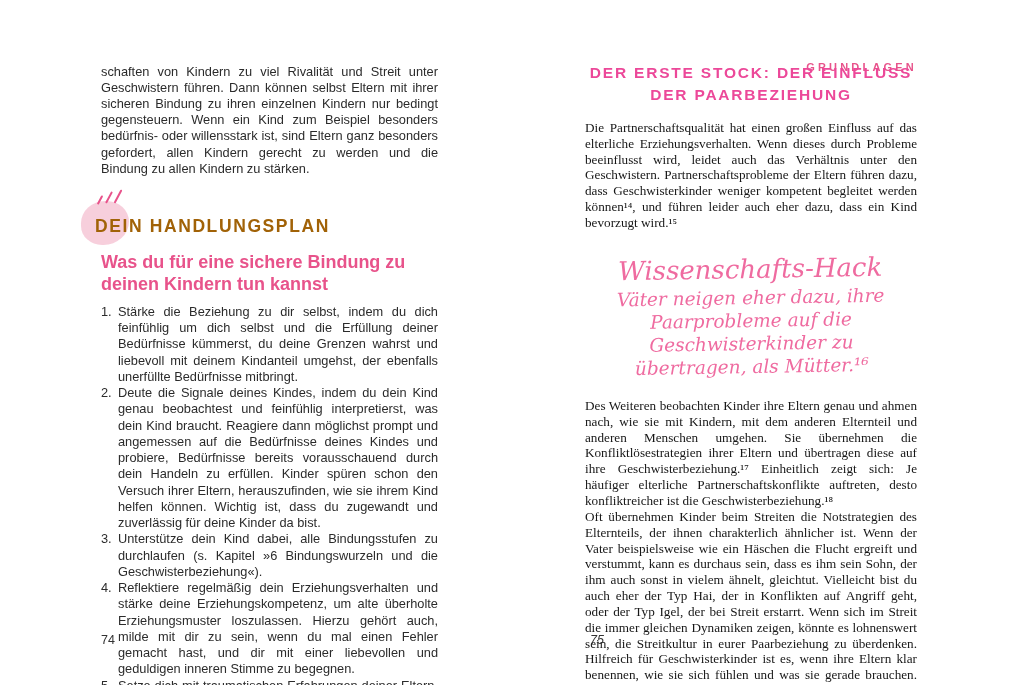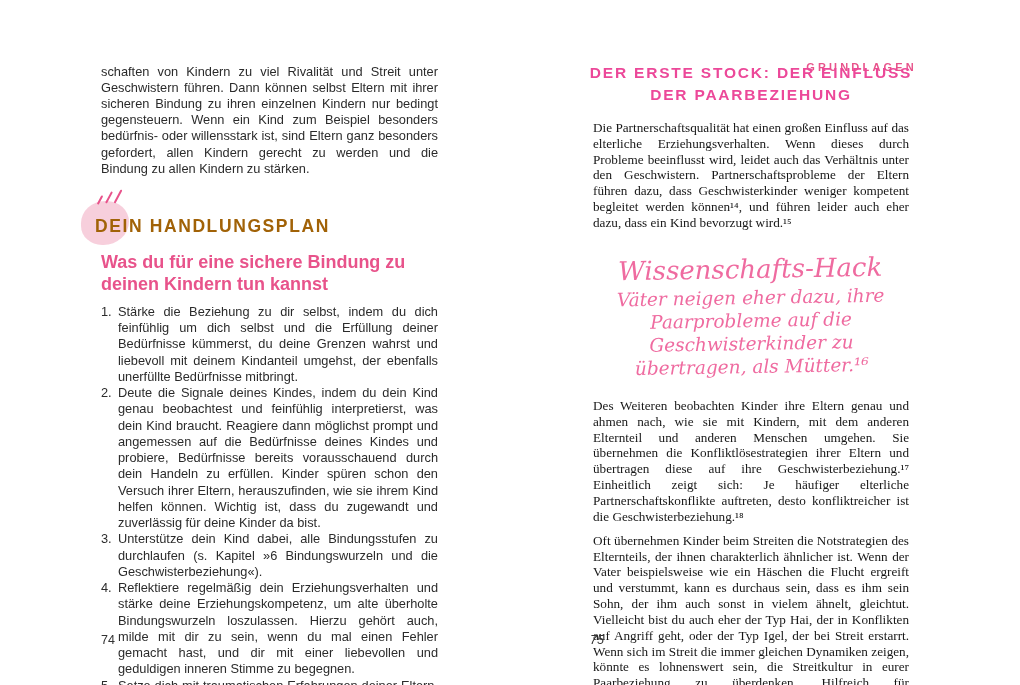--- a/index.html
+++ b/index.html
@@ -129,21 +129,21 @@
     text-align: center;
     font-family: "Liberation Sans", sans-serif;
     font-size: 15.5px;
     font-weight: 600;
     letter-spacing: 1.8px;
     line-height: 1.45;
     color: #ec4899;
   }
 
   .body-p {
-    margin: 8px;
+    margin: 0;
     font-size: 13.2px;
     line-height: 1.2;
     text-align: justify;
     hyphens: auto;
   }
 
   .science-hack {
     margin: 24px 6px 20px;
     text-align: center;
     color: #ef6ba0;
@@ -207,21 +207,21 @@
         <li>
           <span class="num">2.</span>
           <span class="txt">Deute die Signale deines Kindes, indem du dein Kind genau beobachtest und feinfühlig interpretierst, was dein Kind braucht. Reagiere dann möglichst prompt und angemessen auf die Bedürfnisse deines Kindes und probiere, Bedürfnisse bereits vorausschauend durch dein Handeln zu erfüllen. Kinder spüren schon den Versuch ihrer Eltern, herauszufinden, wie sie ihrem Kind helfen können. Wichtig ist, dass du zugewandt und zuverlässig für deine Kinder da bist.</span>
         </li>
         <li>
           <span class="num">3.</span>
           <span class="txt">Unterstütze dein Kind dabei, alle Bindungsstufen zu durchlaufen (s. Kapitel »6 Bindungswurzeln und die Geschwisterbeziehung«).</span>
         </li>
         <li>
           <span class="num">4.</span>
-          <span class="txt">Reflektiere regelmäßig dein Erziehungsverhalten und stärke deine Erziehungskompetenz, um alte überholte Bindungswurzeln loszulassen. Hierzu gehört auch, milde mit dir zu sein, wenn du mal einen Fehler gemacht hast, und dir mit einer liebevollen und geduldigen inneren Stimme zu begegnen.</span>
+          <span class="txt">Reflektiere regelmäßig dein Erziehungsverhalten und stärke deine Erziehungskompetenz, um alte überholte Erziehungsmuster loszulassen. Hierzu gehört auch, milde mit dir zu sein, wenn du mal einen Fehler gemacht hast, und dir mit einer liebevollen und geduldigen inneren Stimme zu begegnen.</span>
         </li>
         <li>
           <span class="num">5.</span>
           <span class="txt">Setze dich mit traumatischen Erfahrungen deiner Eltern, Groß- und Urgroßeltern auseinander und erkenne, falls du etwas trägst, was ursprünglich aus früheren Generationen stammt.</span>
         </li>
       </ol>
     </div>
   </div>
 
   <div class="running-head">GRUNDLAGEN</div>

